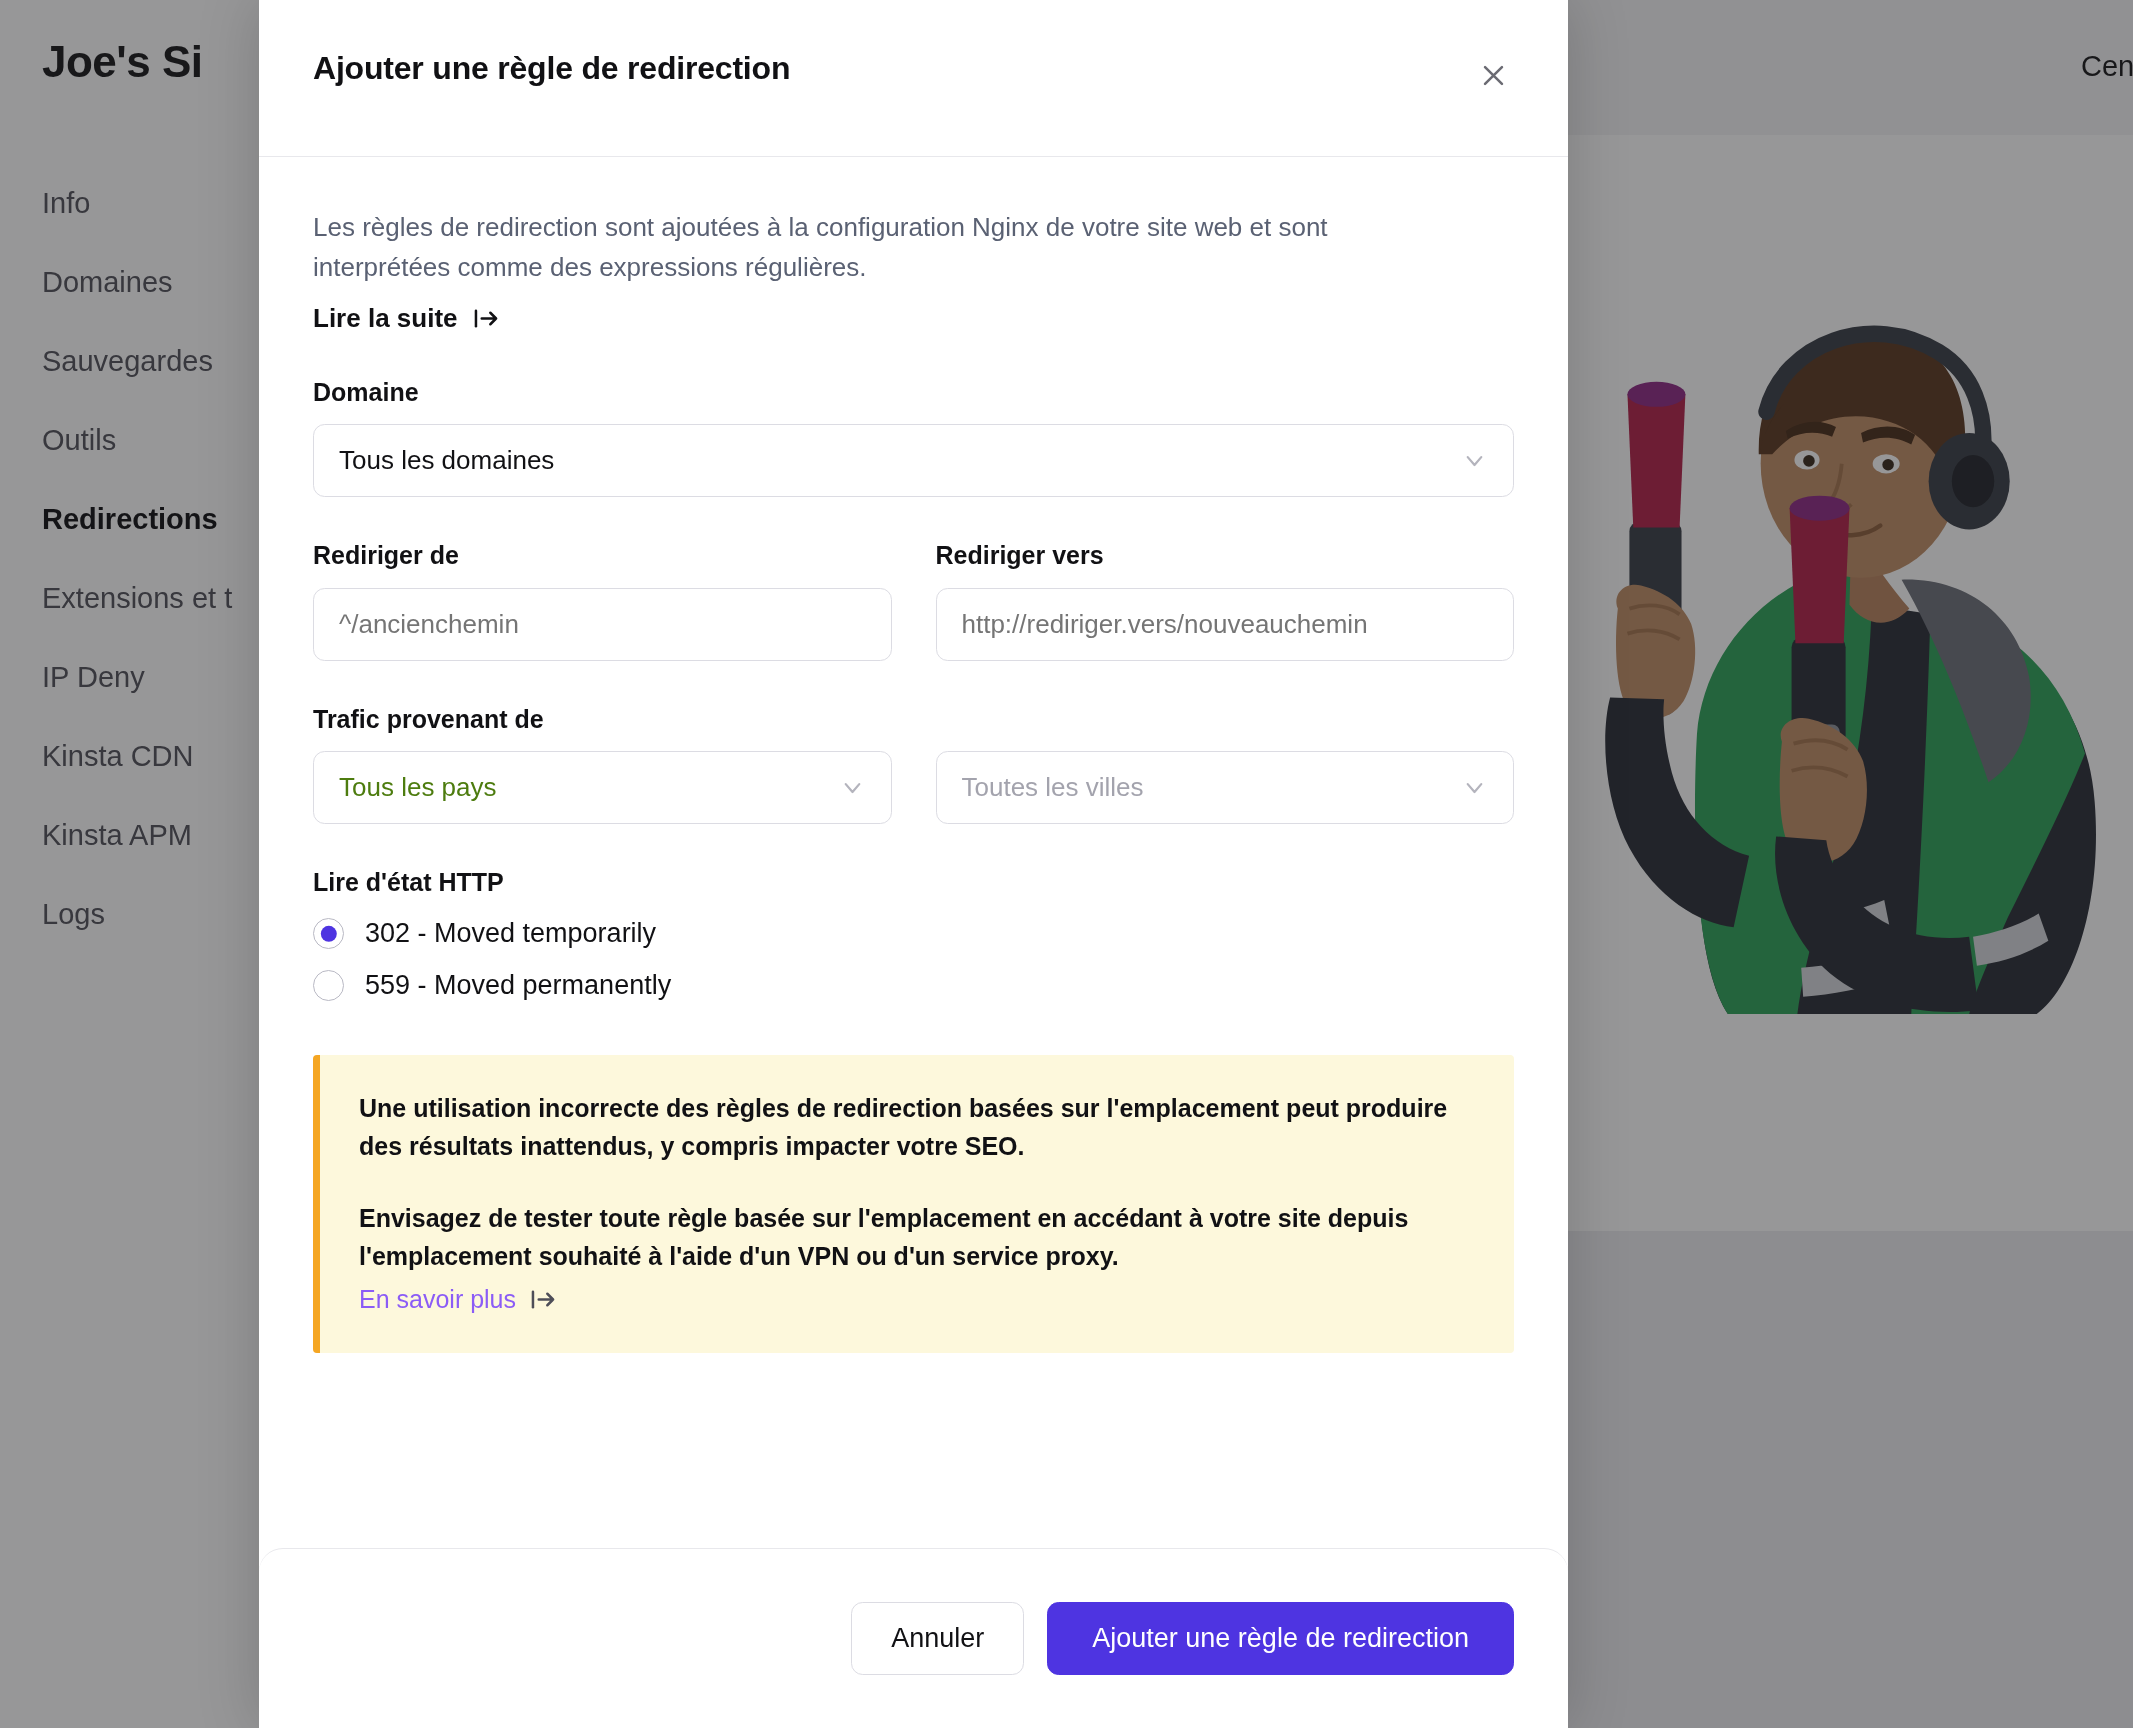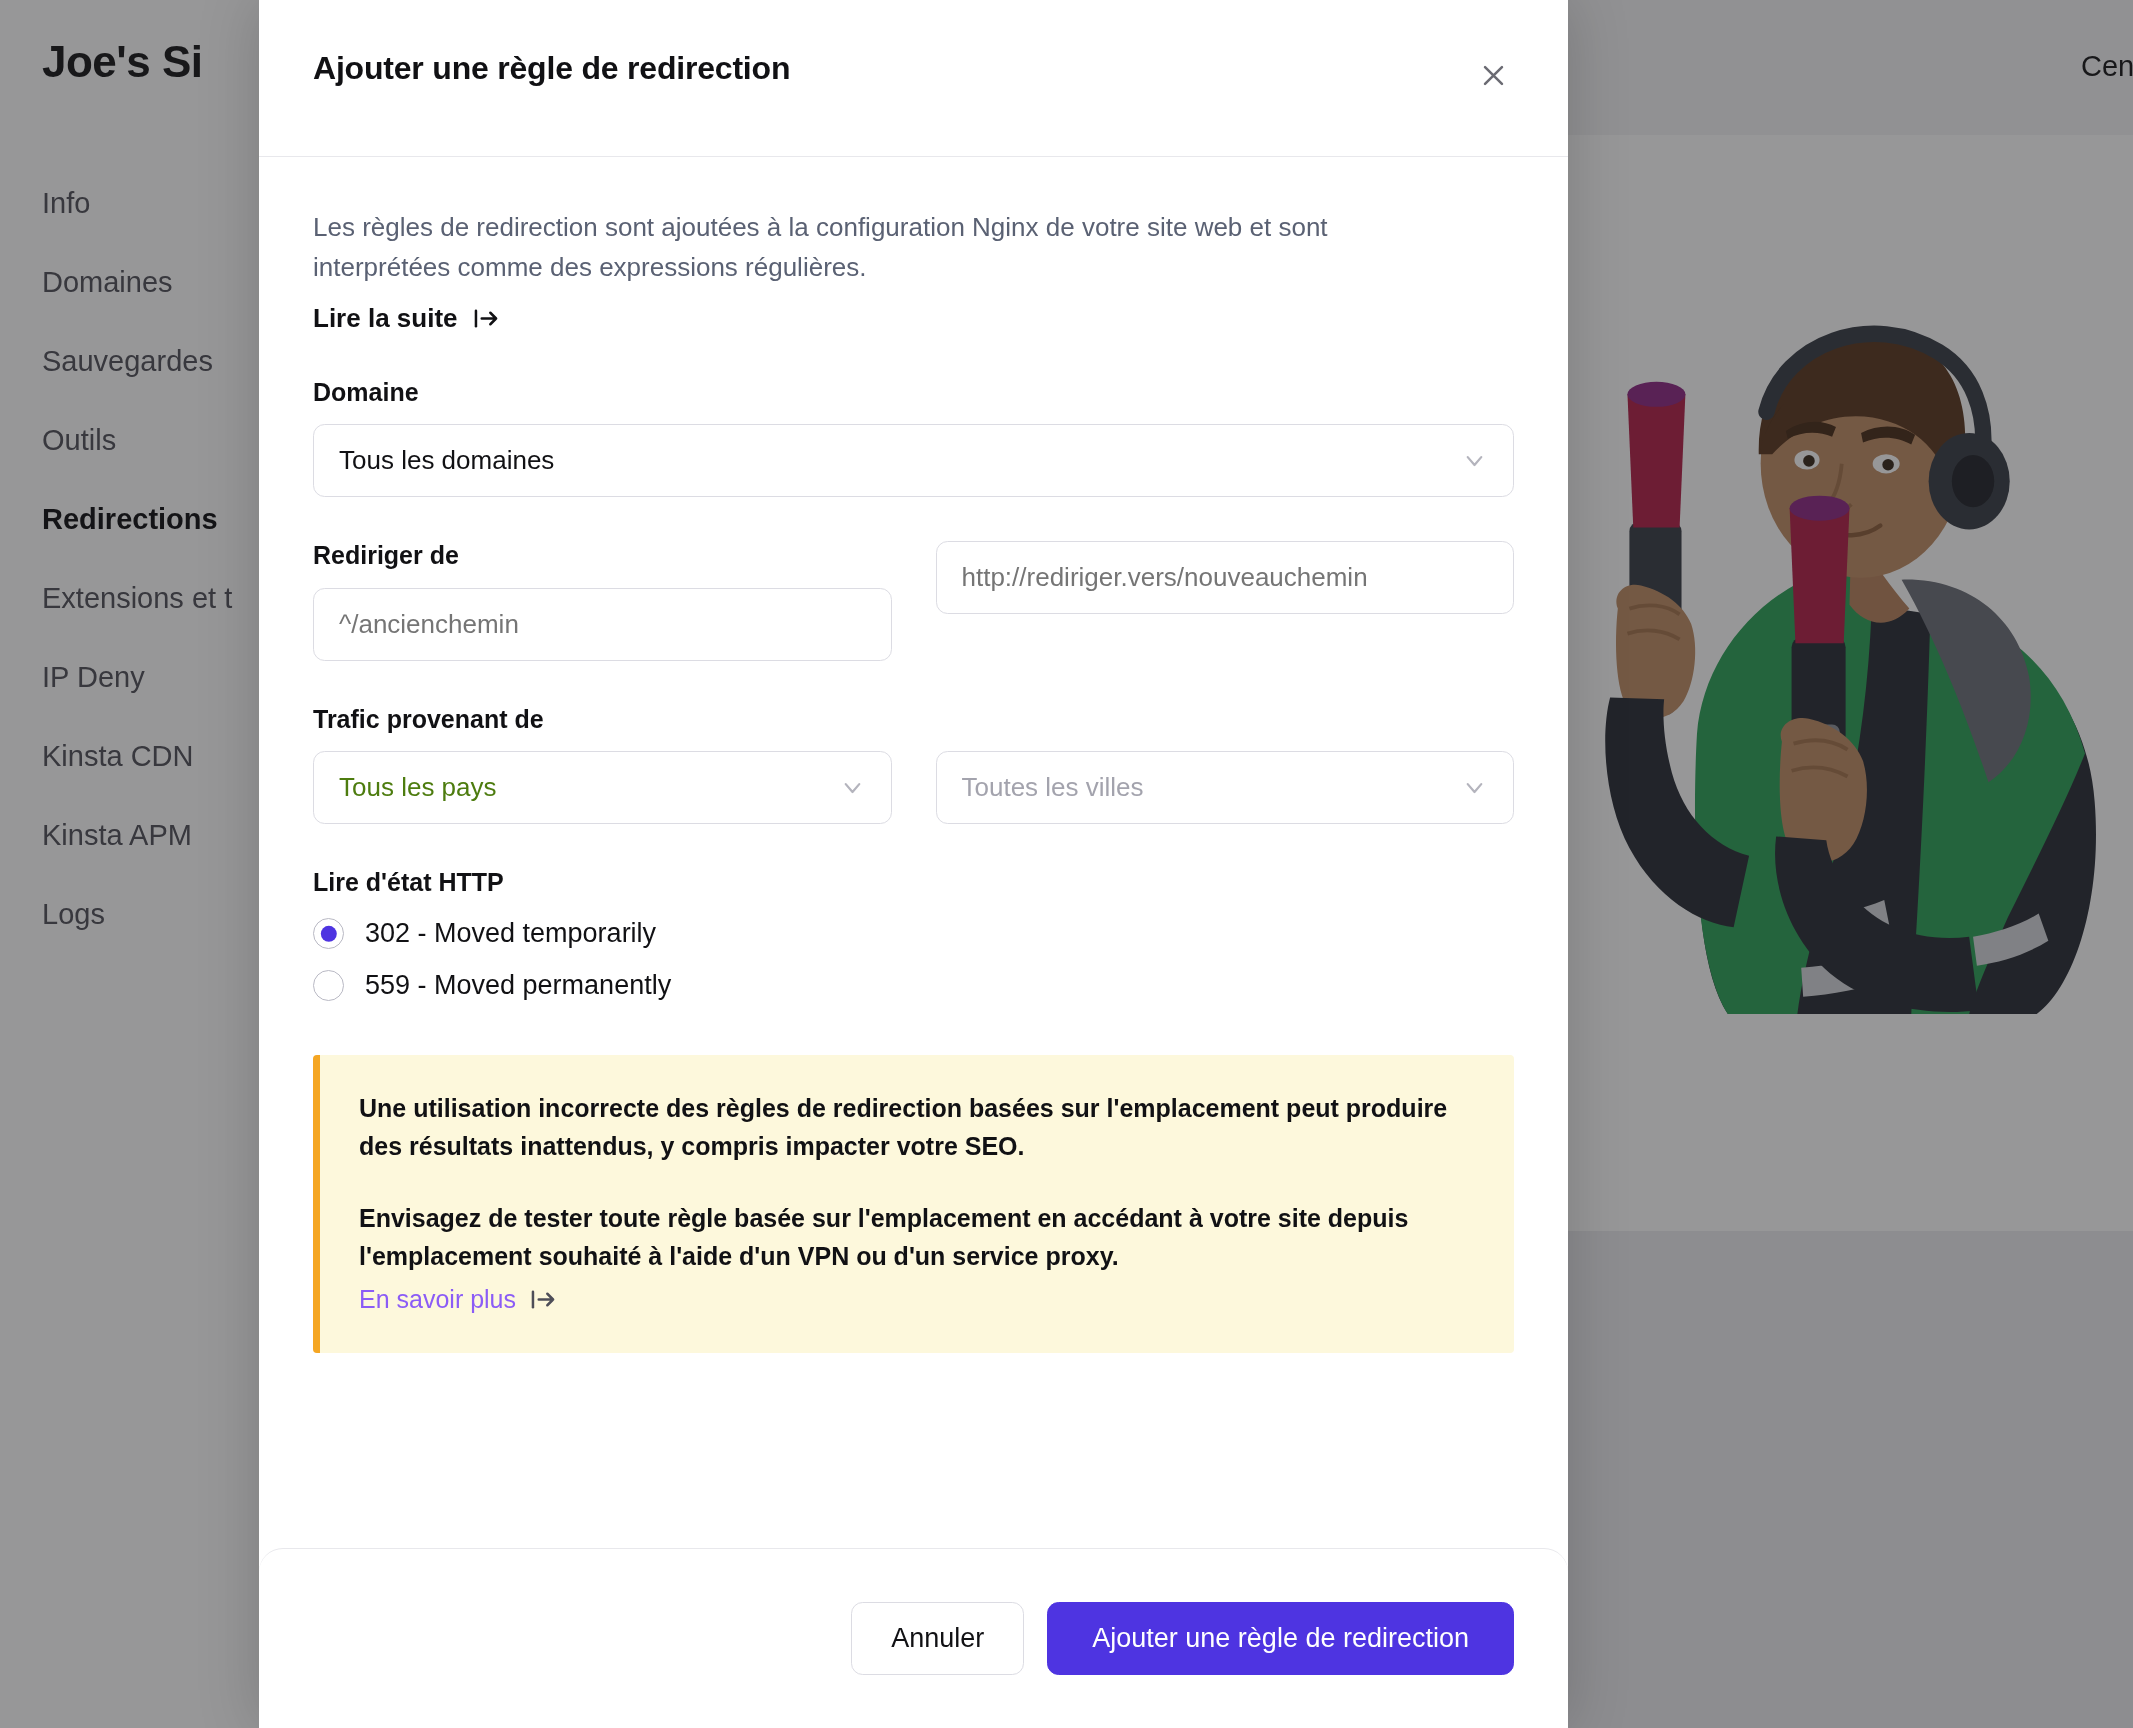--- a/index.html
+++ b/index.html
@@ -443,20 +443,21 @@
         </span>
       </div>
     </div>
 
     <div class="group two-col">
       <div>
         <div class="field-label">Rediriger de</div>
         <input class="control" type="text" placeholder="^/ancienchemin" style="">
       </div>
       <div>
+        <div class="field-label">Rediriger vers</div>
         <input class="control" type="text" placeholder="http://rediriger.vers/nouveauchemin" style="">
       </div>
     </div>
 
     <div class="group">
       <div class="field-label">Trafic provenant de</div>
       <div class="two-col">
         <div>
           <div class="control select-control">
             <span class="placeholder" style="color:#4d7c0f">Tous les pays</span>

